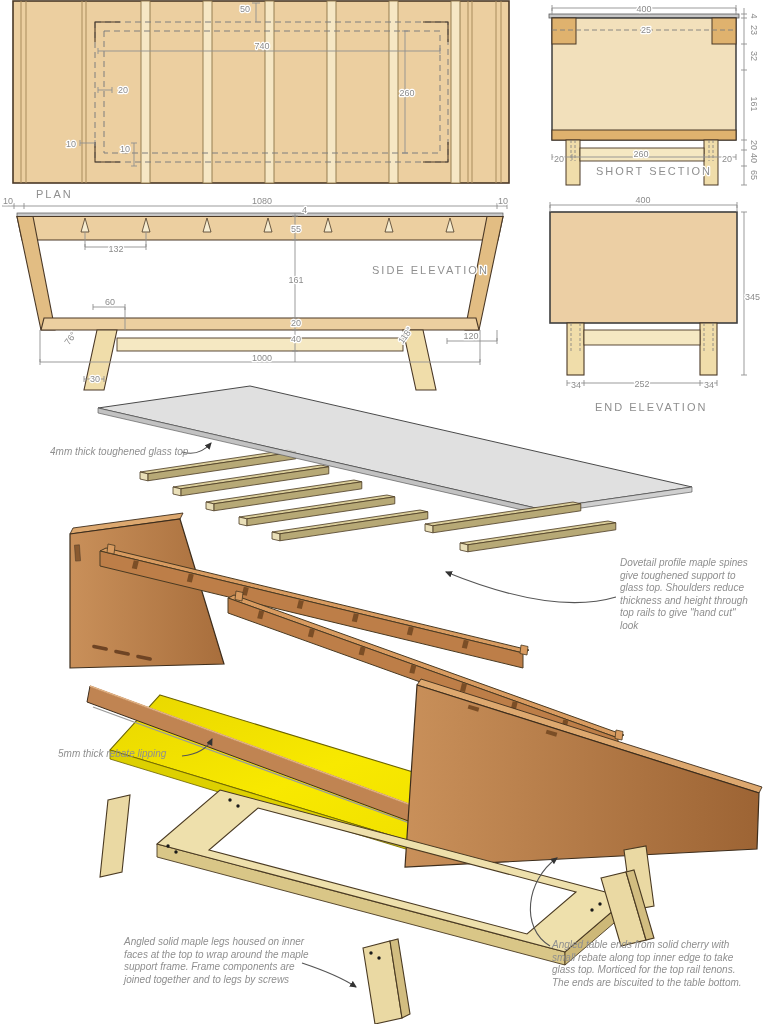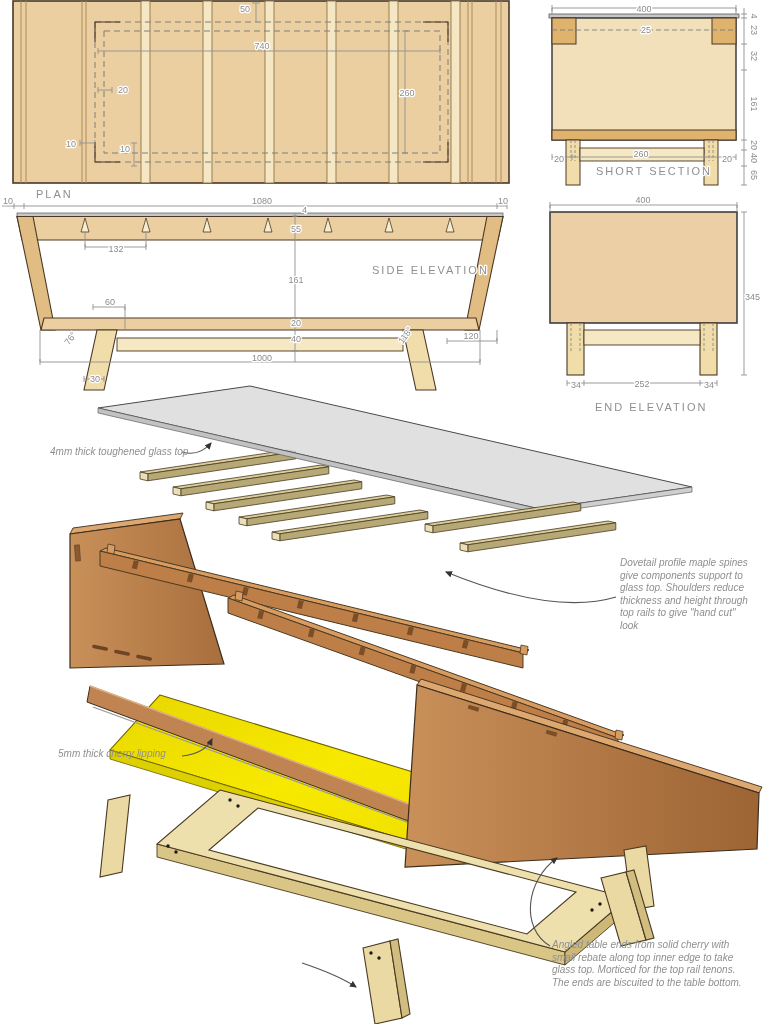--- a/index.html
+++ b/index.html
@@ -257,16 +257,17 @@
       <text x="262" y="361" class="dim" text-anchor="middle">1000</text>
       <text x="95" y="382" class="dim" text-anchor="middle">30</text>
       <text x="643" y="203" class="dim" text-anchor="middle">400</text>
       <text x="745" y="300" class="dim" text-anchor="start">345</text>
       <text x="576" y="388" class="dim" text-anchor="middle">34</text>
       <text x="642" y="387" class="dim" text-anchor="middle">252</text>
       <text x="709" y="388" class="dim" text-anchor="middle">34</text>
     </svg>
 
 <div class="annotation nowrap" style="left:38px;top:446px;width:170px;margin-left:12px;">4mm thick toughened glass top</div>
-<div class="annotation" style="left:620px;top:557px;width:136px;">Dovetail profile maple spines give components support to glass top. Shoulders reduce thickness and height through top rails to give "hand cut" look</div>
-<div class="annotation nowrap" style="left:58px;top:748px;width:170px;">5mm thick cherry lipping</div>
+<div class="annotation" style="left:620px;top:557px;width:136px;">Dovetail profile maple spines give toughened support to glass top. Shoulders reduce thickness and height through top rails to give "hand cut" look</div>
+<div class="annotation nowrap" style="left:58px;top:748px;width:170px;">5mm thick rebate lipping</div>
+<div class="annotation" style="left:124px;top:936px;width:185px;">Angled solid maple legs housed on inner faces at the top to wrap around the maple support frame. Frame components are joined together and to legs by screws</div>
 <div class="annotation" style="left:552px;top:939px;width:196px;">Angled table ends from solid cherry with small rebate along top inner edge to take glass top. Morticed for the top rail tenons. The ends are biscuited to the table bottom.</div>
 </div>
 
 </body></html>

